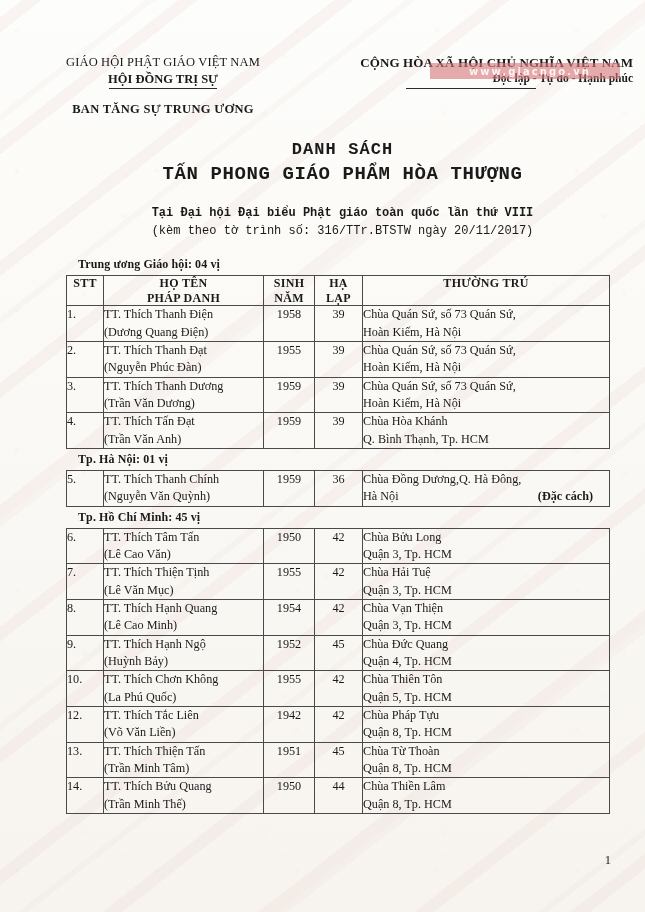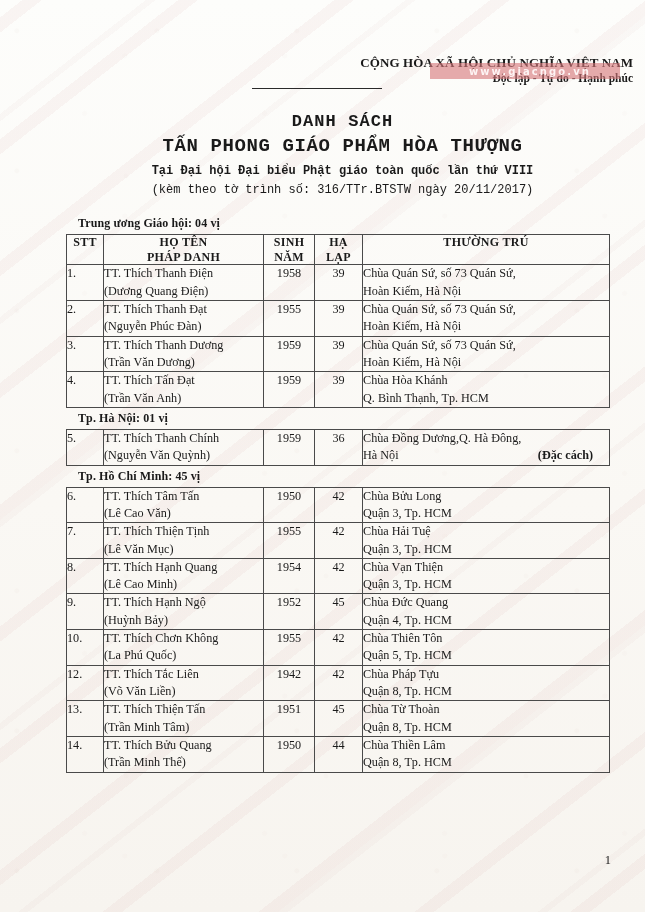--- a/index.html
+++ b/index.html
@@ -158,21 +158,21 @@
   }
   .title-sub {
     font-size: 19px;
     font-weight: bold;
     letter-spacing: .6px;
     line-height: 1.3;
   }
   .title-event {
     font-size: 12px;
     font-weight: bold;
-    margin-top: 5px;
+    margin-top: 18px;
     line-height: 1.4;
   }
   .title-ref {
     font-size: 12px;
     margin-top: 2px;
     line-height: 1.4;
   }
 
   
   .body-area {
@@ -258,20 +258,26 @@
 <body>
 
 <div class="paper-texture"></div>
 <div class="grain"></div>
 
 <div class="page">
 
   <div class="wm-banner">www.giacngo.vn</div>
 
   <div class="doc-header">
+    <div class="hdr-left">
+      <div class="org-line1">GIÁO HỘI PHẬT GIÁO VIỆT NAM</div>
+      <div class="org-line2">HỘI ĐỒNG TRỊ SỰ</div>
+      <div class="rule-short"></div>
+      <div class="org-line3">BAN TĂNG SỰ TRUNG ƯƠNG</div>
+    </div>
     <div class="hdr-right">
       <div class="state-line1">CỘNG HÒA XÃ HỘI CHỦ NGHĨA VIỆT NAM</div>
       <div class="state-line2">Độc lập - Tự do - Hạnh phúc</div>
       <div class="rule-short wide"></div>
     </div>
   </div>
 
   <div class="title-block">
     <div class="title-main">DANH SÁCH</div>
     <div class="title-sub">TẤN PHONG GIÁO PHẨM HÒA THƯỢNG</div>

